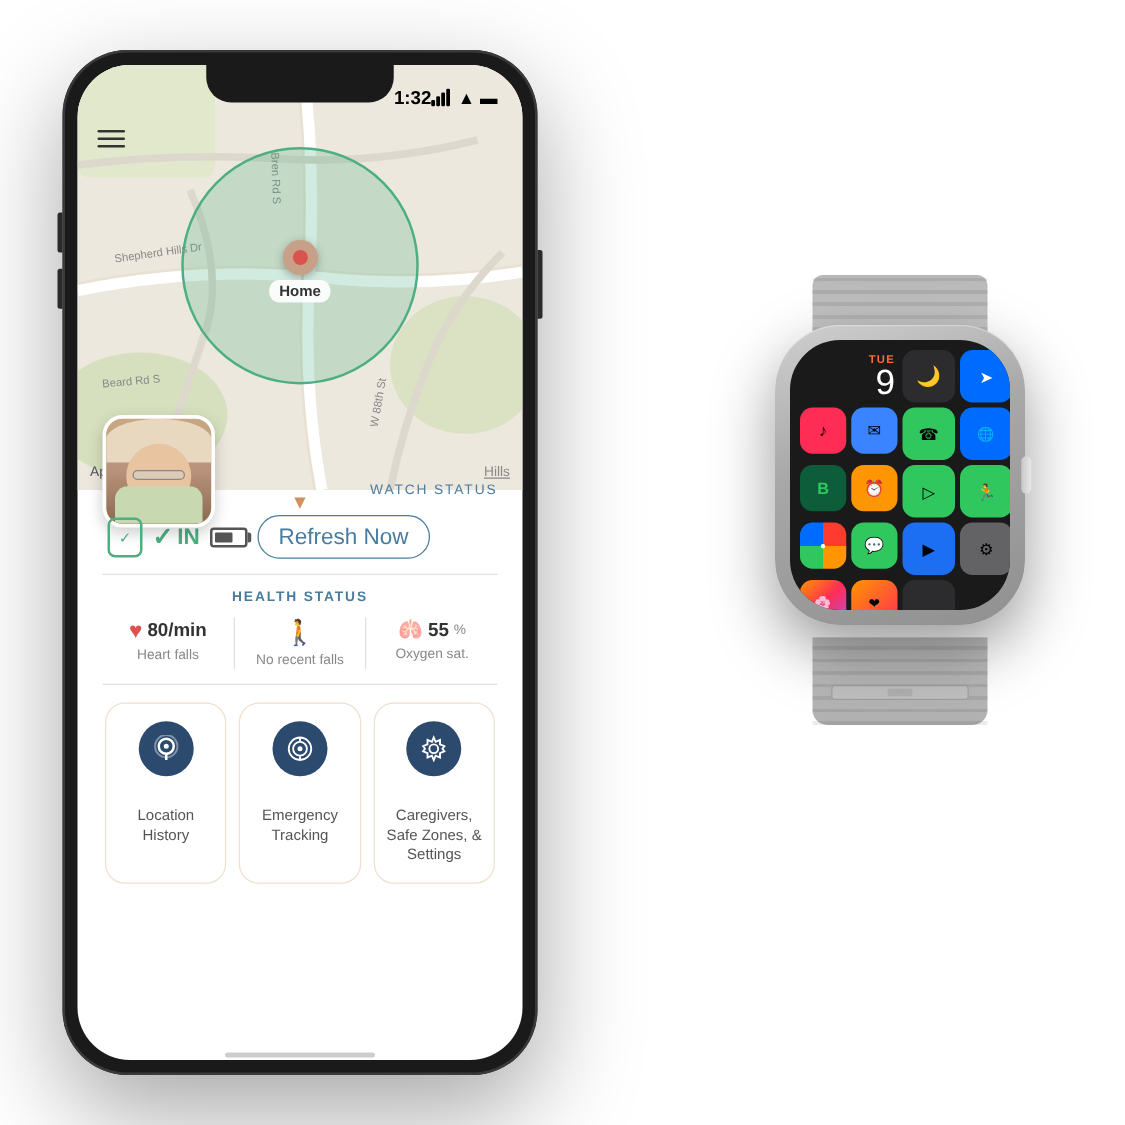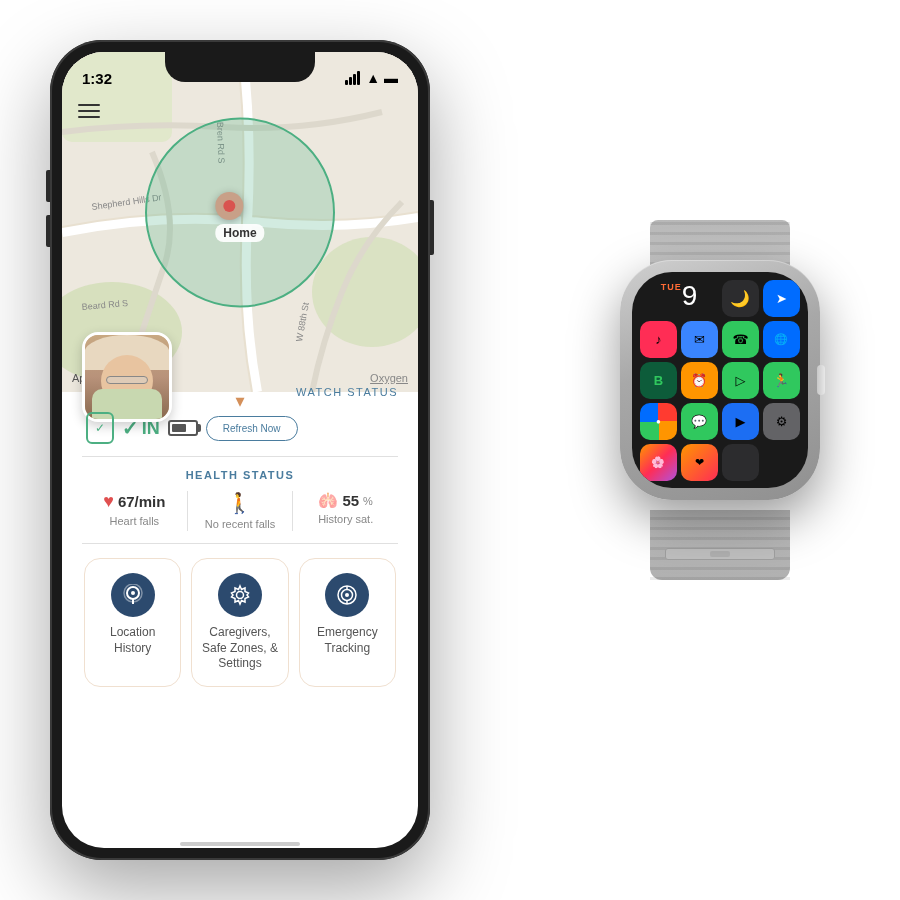--- a/index.html
+++ b/index.html
@@ -54,21 +54,21 @@
       z-index: 20;
     }
 
     
     .status-bar {
       position: absolute;
       top: 0; left: 0; right: 0;
       height: 44px;
       display: flex;
       align-items: center;
-      justify-content: space-between;
+      justify-content: flex-end;
       padding: 8px 20px 0;
       z-index: 15;
       background: transparent;
     }
     .status-time {
       font-size: 15px;
       font-weight: 600;
       color: #000;
     }
     .status-icons {
@@ -104,20 +104,21 @@
       border: 2px solid #4caf82;
     }
 
     
     .map-pin {
       position: absolute;
       top: 50%; left: 50%;
       transform: translate(-50%, -60%);
       display: flex;
       flex-direction: column;
+      align-items: center;
     }
     .map-pin-dot {
       width: 28px; height: 28px;
       border-radius: 50%;
       background: #c8a088;
       display: flex; align-items: center; justify-content: center;
       box-shadow: 0 2px 8px rgba(0,0,0,0.3);
     }
     .map-pin-dot::after {
       content: '';
@@ -303,21 +304,21 @@
       width: 65%;
       background: #555;
       border-radius: 1px;
     }
 
     .refresh-btn {
       background: transparent;
       border: 1.5px solid #4a7c9e;
       border-radius: 20px;
       padding: 6px 16px;
-      font-size: 10px;
+      font-size: 18px;
       font-weight: 500;
       color: #4a7c9e;
       cursor: pointer;
       white-space: nowrap;
     }
 
     
     .divider {
       height: 1px;
       background: #e0e0e0;
@@ -372,21 +373,21 @@
     }
 
     .card {
       flex: 1;
       border: 1.5px solid #f0e0d0;
       border-radius: 16px;
       padding: 14px 8px;
       display: flex;
       flex-direction: column;
       align-items: center;
-      gap: 8px;
+      gap: 24px;
       background: #fff;
     }
 
     .card-icon {
       width: 44px; height: 44px;
       border-radius: 50%;
       background: #2c4a6e;
       display: flex; align-items: center; justify-content: center;
       color: #fff;
       font-size: 20px;
@@ -522,21 +523,21 @@
         </svg>
 
         <div class="map-zone"></div>
 
         <div class="map-pin">
           <div class="map-pin-dot"></div>
           <div class="map-pin-label">Home</div>
         </div>
 
         <div class="apple-maps-label">Apple Maps</div>
-        <div class="legal-label">Oxygen</div>
+        <div class="legal-label">Hills</div>
       </div>
 
       <div class="hamburger">
         <span></span>
         <span></span>
         <span></span>
       </div>
 
       <div class="status-bar">
         <span class="status-time">1:32</span>
@@ -587,77 +588,77 @@
 
         <div class="divider"></div>
 
         <div class="health-label">HEALTH STATUS</div>
 
         <div class="health-row">
 
           <div class="health-item">
             <div class="health-icon-row">
               <span class="heart-icon">♥</span>
-              <span class="health-value">67/min</span>
+              <span class="health-value">80/min</span>
             </div>
             <div class="health-desc">Heart falls</div>
           </div>
 
           <div class="health-item">
             <div class="health-icon-row">
               <span class="walk-icon">🚶</span>
             </div>
             <div class="health-desc">No recent falls</div>
           </div>
 
           <div class="health-item">
             <div class="health-icon-row">
               <span class="lungs-icon">🫁</span>
               <span class="health-value">55</span>
               <span class="health-unit">%</span>
             </div>
-            <div class="health-desc">History sat.</div>
+            <div class="health-desc">Oxygen sat.</div>
           </div>
         </div>
 
         <div class="divider"></div>
 
         <div class="cards-row">
           <div class="card">
             <div class="card-icon">
               <svg width="22" height="22" viewBox="0 0 22 22" fill="none">
                 <circle cx="11" cy="9" r="6" stroke="white" stroke-width="2" fill="none"></circle>
                 <circle cx="11" cy="9" r="2" fill="white"></circle>
                 <line x1="11" y1="15" x2="11" y2="20" stroke="white" stroke-width="2"></line>
                 <circle cx="11" cy="9" r="9" stroke="white" stroke-width="1.5" fill="none" opacity="0.4"></circle>
               </svg>
             </div>
             <div class="card-label">Location History</div>
           </div>
           <div class="card">
             <div class="card-icon">
               <svg width="22" height="22" viewBox="0 0 22 22" fill="none">
-                <circle cx="11" cy="11" r="3.5" stroke="white" stroke-width="1.5" fill="none"></circle>
-                <path d="M11 2 L12.5 5.5 L16 4 L16 7.5 L19.5 9 L18 11 L19.5 13 L16 14.5 L16 18 L12.5 16.5 L11 20 L9.5 16.5 L6 18 L6 14.5 L2.5 13 L4 11 L2.5 9 L6 7.5 L6 4 L9.5 5.5 Z" stroke="white" stroke-width="1.5" fill="none"></path>
-              </svg>
-            </div>
-            <div class="card-label">Caregivers, Safe Zones, &amp; Settings</div>
-          </div>
-          <div class="card">
-            <div class="card-icon">
-              <svg width="22" height="22" viewBox="0 0 22 22" fill="none">
                 <circle cx="11" cy="11" r="9" stroke="white" stroke-width="1.5" fill="none"></circle>
                 <circle cx="11" cy="11" r="5.5" stroke="white" stroke-width="1.5" fill="none"></circle>
                 <circle cx="11" cy="11" r="2" fill="white"></circle>
                 <line x1="11" y1="2" x2="11" y2="5" stroke="white" stroke-width="1.5"></line>
                 <line x1="11" y1="17" x2="11" y2="20" stroke="white" stroke-width="1.5"></line>
               </svg>
             </div>
             <div class="card-label">Emergency Tracking</div>
           </div>
+          <div class="card">
+            <div class="card-icon">
+              <svg width="22" height="22" viewBox="0 0 22 22" fill="none">
+                <circle cx="11" cy="11" r="3.5" stroke="white" stroke-width="1.5" fill="none"></circle>
+                <path d="M11 2 L12.5 5.5 L16 4 L16 7.5 L19.5 9 L18 11 L19.5 13 L16 14.5 L16 18 L12.5 16.5 L11 20 L9.5 16.5 L6 18 L6 14.5 L2.5 13 L4 11 L2.5 9 L6 7.5 L6 4 L9.5 5.5 Z" stroke="white" stroke-width="1.5" fill="none"></path>
+              </svg>
+            </div>
+            <div class="card-label">Caregivers, Safe Zones, &amp; Settings</div>
+          </div>
         </div>
       </div>
 
       <div class="phone-notch"></div>
 
     </div>
 
     <div style="position:absolute;left:-4px;top:130px;width:4px;height:32px;background:#2a2a2a;border-radius:2px 0 0 2px"></div>
     <div style="position:absolute;left:-4px;top:175px;width:4px;height:32px;background:#2a2a2a;border-radius:2px 0 0 2px"></div>
     <div style="position:absolute;right:-4px;top:160px;width:4px;height:55px;background:#2a2a2a;border-radius:0 2px 2px 0"></div>
@@ -670,21 +671,21 @@
     <div class="watch-band-top">
       <div style="position:absolute;top:0;left:0;right:0;bottom:0;background:repeating-linear-gradient(0deg, rgba(0,0,0,0.08) 0px, rgba(0,0,0,0.08) 3px, transparent 3px, transparent 10px)"></div>
     </div>
 
     <div class="watch-body">
 
       <div class="watch-crown"></div>
 
       <div class="watch-screen">
 
-        <div style="grid-column:1/3;grid-row:1;display:flex;flex-direction:row;align-items:flex-start;justify-content:center;padding:2px">
+        <div style="grid-column:1/3;grid-row:1;display:flex;flex-direction:column;align-items:flex-end;justify-content:center;padding:2px">
           <div style="font-size:9px;color:#ff6b35;font-weight:700;letter-spacing:1px">TUE</div>
           <div style="font-size:28px;color:#fff;font-weight:200;line-height:1">9</div>
         </div>
         <div class="watch-app" style="background:#2c2c2e;grid-column:3;grid-row:1">
           <span style="font-size:16px">🌙</span>
         </div>
 
         <div class="watch-app" style="background:#006cff">
             <span style="font-size:13px;color:white">➤</span>
           </div>

